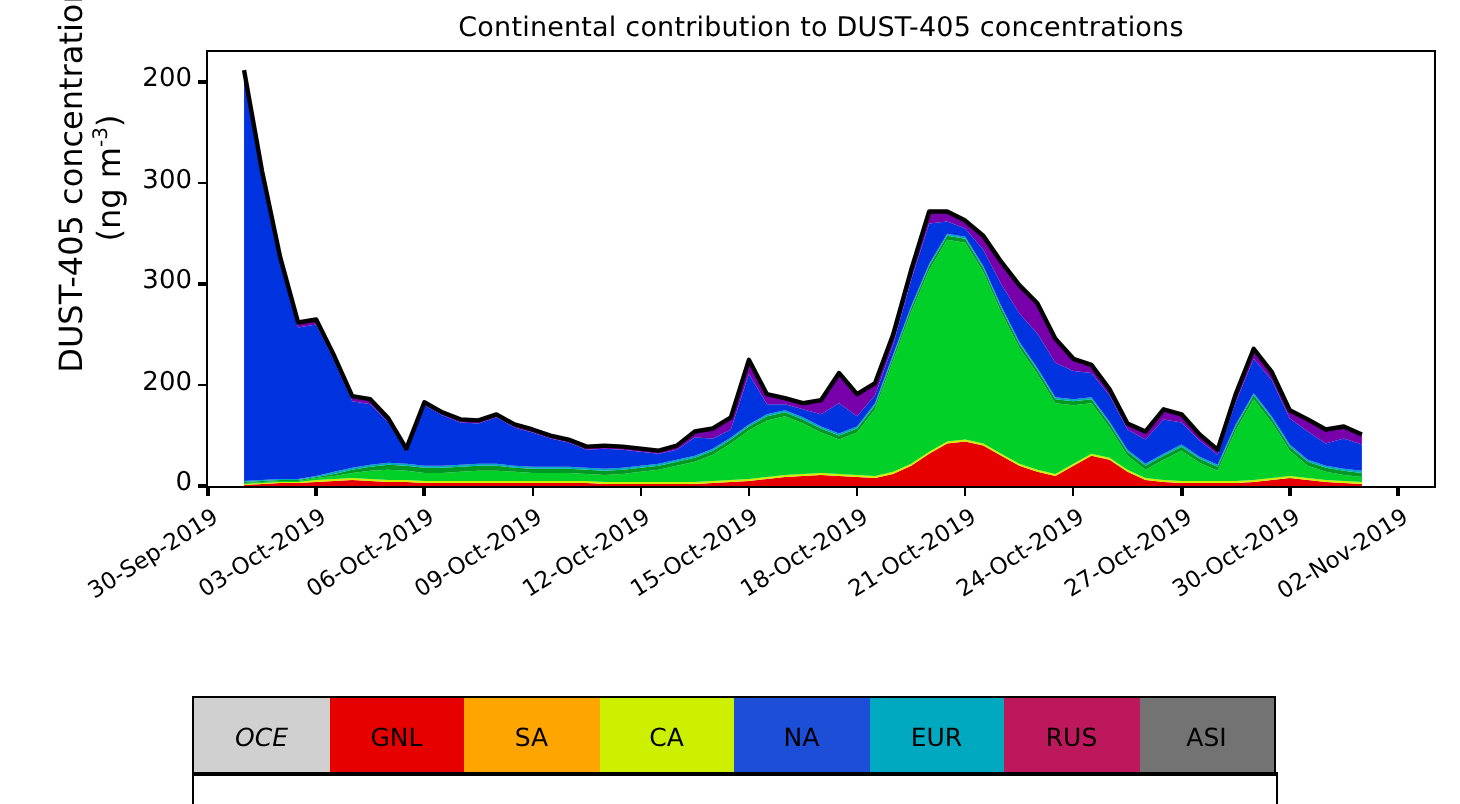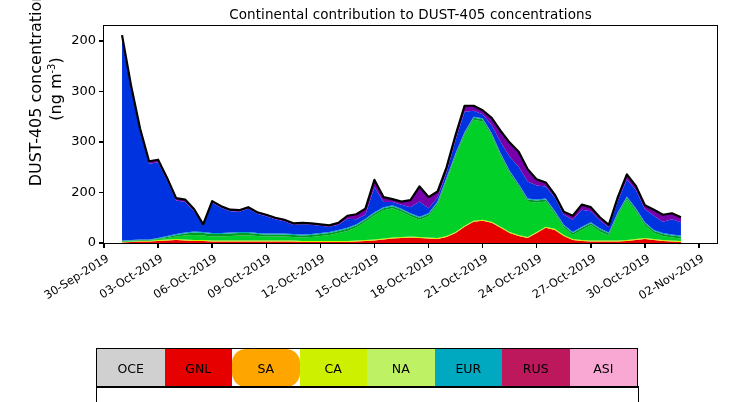--- a/index.html
+++ b/index.html
@@ -205,42 +205,42 @@
         <path d="M 18.03 215.49 L 27.04 214.98 L 36.06 214.48 L 45.07 214.48 L 54.09 212.96 L 63.10 211.95 L 72.12 210.44 L 81.13 209.43 L 90.15 208.93 L 99.16 209.43 L 108.18 210.44 L 117.19 210.44 L 126.21 209.93 L 135.22 209.43 L 144.24 209.43 L 153.25 209.93 L 162.26 210.44 L 171.28 210.44 L 180.29 210.44 L 189.31 210.94 L 198.32 211.45 L 207.34 210.94 L 216.35 209.93 L 225.37 208.93 L 234.38 206.91 L 243.40 204.89 L 252.41 201.36 L 261.43 195.80 L 270.44 189.24 L 279.46 184.20 L 288.47 182.18 L 297.49 185.71 L 306.50 190.25 L 315.51 193.79 L 324.53 190.25 L 333.54 178.65 L 342.56 154.42 L 351.57 130.20 L 360.59 109.00 L 369.60 93.87 L 378.62 95.38 L 387.63 110.01 L 396.65 130.20 L 405.66 147.86 L 414.68 160.98 L 423.69 175.62 L 432.71 176.63 L 441.72 175.62 L 450.74 187.73 L 459.75 201.86 L 468.76 208.93 L 477.78 203.88 L 486.79 199.34 L 495.81 205.39 L 504.82 209.43 L 513.84 189.24 L 522.85 173.60 L 531.87 185.21 L 540.88 199.34 L 549.90 206.91 L 558.91 209.93 L 567.93 211.45 L 576.94 212.46 L 576.94 210.44 L 567.93 209.43 L 558.91 207.92 L 549.90 204.89 L 540.88 197.32 L 531.87 183.19 L 522.85 171.58 L 513.84 187.23 L 504.82 207.41 L 495.81 203.37 L 486.79 197.32 L 477.78 201.86 L 468.76 206.91 L 459.75 199.84 L 450.74 185.71 L 441.72 173.60 L 432.71 174.61 L 423.69 173.60 L 414.68 158.97 L 405.66 145.84 L 396.65 128.18 L 387.63 108.00 L 378.62 93.36 L 369.60 91.85 L 360.59 106.99 L 351.57 128.18 L 342.56 152.40 L 333.54 176.63 L 324.53 188.23 L 315.51 191.77 L 306.50 188.23 L 297.49 183.69 L 288.47 180.16 L 279.46 182.18 L 270.44 187.23 L 261.43 193.79 L 252.41 199.34 L 243.40 202.87 L 234.38 204.89 L 225.37 206.91 L 216.35 207.92 L 207.34 208.93 L 198.32 209.43 L 189.31 208.93 L 180.29 208.42 L 171.28 208.42 L 162.26 208.42 L 153.25 207.92 L 144.24 206.91 L 135.22 206.91 L 126.21 207.41 L 117.19 207.92 L 108.18 207.92 L 99.16 206.91 L 90.15 206.40 L 81.13 207.41 L 72.12 208.93 L 63.10 210.94 L 54.09 212.46 L 45.07 213.97 L 36.06 213.97 L 27.04 214.48 L 18.03 214.98 Z" fill="#009922" stroke="none"></path>
         <path d="M 18.03 214.98 L 27.04 214.48 L 36.06 213.97 L 45.07 213.97 L 54.09 212.46 L 63.10 210.94 L 72.12 208.93 L 81.13 207.41 L 90.15 206.40 L 99.16 206.91 L 108.18 207.92 L 117.19 207.92 L 126.21 207.41 L 135.22 206.91 L 144.24 206.91 L 153.25 207.92 L 162.26 208.42 L 171.28 208.42 L 180.29 208.42 L 189.31 208.93 L 198.32 209.43 L 207.34 208.93 L 216.35 207.92 L 225.37 206.91 L 234.38 204.89 L 243.40 202.87 L 252.41 199.34 L 261.43 193.79 L 270.44 187.23 L 279.46 182.18 L 288.47 180.16 L 297.49 183.69 L 306.50 188.23 L 315.51 191.77 L 324.53 188.23 L 333.54 176.63 L 342.56 152.40 L 351.57 128.18 L 360.59 106.99 L 369.60 91.85 L 378.62 93.36 L 387.63 108.00 L 396.65 128.18 L 405.66 145.84 L 414.68 158.97 L 423.69 173.60 L 432.71 174.61 L 441.72 173.60 L 450.74 185.71 L 459.75 199.84 L 468.76 206.91 L 477.78 201.86 L 486.79 197.32 L 495.81 203.37 L 504.82 207.41 L 513.84 187.23 L 522.85 171.58 L 531.87 183.19 L 540.88 197.32 L 549.90 204.89 L 558.91 207.92 L 567.93 209.43 L 576.94 210.44 L 576.94 209.43 L 567.93 208.42 L 558.91 206.91 L 549.90 203.88 L 540.88 196.31 L 531.87 182.18 L 522.85 170.57 L 513.84 186.22 L 504.82 206.40 L 495.81 202.37 L 486.79 196.31 L 477.78 200.85 L 468.76 205.90 L 459.75 198.83 L 450.74 184.70 L 441.72 172.59 L 432.71 173.60 L 423.69 172.59 L 414.68 157.96 L 405.66 144.83 L 396.65 127.17 L 387.63 106.99 L 378.62 92.35 L 369.60 90.84 L 360.59 105.98 L 351.57 127.17 L 342.56 151.40 L 333.54 175.62 L 324.53 187.23 L 315.51 190.76 L 306.50 187.23 L 297.49 182.68 L 288.47 179.15 L 279.46 181.17 L 270.44 186.22 L 261.43 192.78 L 252.41 198.33 L 243.40 201.86 L 234.38 203.88 L 225.37 205.90 L 216.35 206.91 L 207.34 207.92 L 198.32 208.42 L 189.31 207.92 L 180.29 207.41 L 171.28 207.41 L 162.26 207.41 L 153.25 206.91 L 144.24 205.90 L 135.22 205.90 L 126.21 206.40 L 117.19 206.91 L 108.18 206.91 L 99.16 205.90 L 90.15 205.39 L 81.13 206.40 L 72.12 207.92 L 63.10 209.93 L 54.09 211.95 L 45.07 213.47 L 36.06 213.47 L 27.04 213.97 L 18.03 214.48 Z" fill="#00a9c0" stroke="none"></path>
         <path d="M 18.03 214.48 L 27.04 213.97 L 36.06 213.47 L 45.07 213.47 L 54.09 211.95 L 63.10 209.93 L 72.12 207.92 L 81.13 206.40 L 90.15 205.39 L 99.16 205.90 L 108.18 206.91 L 117.19 206.91 L 126.21 206.40 L 135.22 205.90 L 144.24 205.90 L 153.25 206.91 L 162.26 207.41 L 171.28 207.41 L 180.29 207.41 L 189.31 207.92 L 198.32 208.42 L 207.34 207.92 L 216.35 206.91 L 225.37 205.90 L 234.38 203.88 L 243.40 201.86 L 252.41 198.33 L 261.43 192.78 L 270.44 186.22 L 279.46 181.17 L 288.47 179.15 L 297.49 182.68 L 306.50 187.23 L 315.51 190.76 L 324.53 187.23 L 333.54 175.62 L 342.56 151.40 L 351.57 127.17 L 360.59 105.98 L 369.60 90.84 L 378.62 92.35 L 387.63 106.99 L 396.65 127.17 L 405.66 144.83 L 414.68 157.96 L 423.69 172.59 L 432.71 173.60 L 441.72 172.59 L 450.74 184.70 L 459.75 198.83 L 468.76 205.90 L 477.78 200.85 L 486.79 196.31 L 495.81 202.37 L 504.82 206.40 L 513.84 186.22 L 522.85 170.57 L 531.87 182.18 L 540.88 196.31 L 549.90 203.88 L 558.91 206.91 L 567.93 208.42 L 576.94 209.43 L 576.94 196.31 L 567.93 193.28 L 558.91 195.80 L 549.90 189.75 L 540.88 183.19 L 531.87 164.01 L 522.85 153.41 L 513.84 175.11 L 504.82 201.36 L 495.81 194.29 L 486.79 185.21 L 477.78 183.69 L 468.76 193.79 L 459.75 188.74 L 450.74 171.58 L 441.72 160.48 L 432.71 159.47 L 423.69 155.43 L 414.68 140.80 L 405.66 130.70 L 396.65 116.07 L 387.63 98.91 L 378.62 88.31 L 369.60 84.78 L 360.59 85.79 L 351.57 114.05 L 342.56 146.35 L 333.54 171.58 L 324.53 182.18 L 315.51 175.62 L 306.50 181.17 L 297.49 178.65 L 288.47 176.12 L 279.46 176.12 L 270.44 160.98 L 261.43 188.74 L 252.41 193.28 L 243.40 192.78 L 234.38 198.83 L 225.37 200.85 L 216.35 199.84 L 207.34 198.83 L 198.32 198.33 L 189.31 198.83 L 180.29 195.30 L 171.28 193.28 L 162.26 190.25 L 153.25 187.73 L 144.24 182.68 L 135.22 185.71 L 126.21 185.21 L 117.19 181.67 L 108.18 176.63 L 99.16 199.84 L 90.15 185.21 L 81.13 176.12 L 72.12 174.61 L 63.10 154.42 L 54.09 136.26 L 45.07 137.77 L 36.06 104.97 L 27.04 62.58 L 18.03 12.62 Z" fill="#0033e0" stroke="none"></path>
         <path d="M 18.03 12.62 L 27.04 62.58 L 36.06 104.97 L 45.07 137.77 L 54.09 136.26 L 63.10 154.42 L 72.12 174.61 L 81.13 176.12 L 90.15 185.21 L 99.16 199.84 L 108.18 176.63 L 117.19 181.67 L 126.21 185.21 L 135.22 185.71 L 144.24 182.68 L 153.25 187.73 L 162.26 190.25 L 171.28 193.28 L 180.29 195.30 L 189.31 198.83 L 198.32 198.33 L 207.34 198.83 L 216.35 199.84 L 225.37 200.85 L 234.38 198.83 L 243.40 192.78 L 252.41 193.28 L 261.43 188.74 L 270.44 160.98 L 279.46 176.12 L 288.47 176.12 L 297.49 178.65 L 306.50 181.17 L 315.51 175.62 L 324.53 182.18 L 333.54 171.58 L 342.56 146.35 L 351.57 114.05 L 360.59 85.79 L 369.60 84.78 L 378.62 88.31 L 387.63 98.91 L 396.65 116.07 L 405.66 130.70 L 414.68 140.80 L 423.69 155.43 L 432.71 159.47 L 441.72 160.48 L 450.74 171.58 L 459.75 188.74 L 468.76 193.79 L 477.78 183.69 L 486.79 185.21 L 495.81 194.29 L 504.82 201.36 L 513.84 175.11 L 522.85 153.41 L 531.87 164.01 L 540.88 183.19 L 549.90 189.75 L 558.91 195.80 L 567.93 193.28 L 576.94 196.31 L 576.94 191.26 L 567.93 187.23 L 558.91 188.74 L 549.90 183.69 L 540.88 179.15 L 531.87 159.97 L 522.85 148.37 L 513.84 171.08 L 504.82 198.83 L 495.81 191.26 L 486.79 181.17 L 477.78 178.65 L 468.76 189.75 L 459.75 185.71 L 450.74 168.55 L 441.72 156.44 L 432.71 153.41 L 423.69 143.32 L 414.68 125.66 L 405.66 116.57 L 396.65 104.97 L 387.63 91.85 L 378.62 84.28 L 369.60 79.73 L 360.59 79.73 L 351.57 109.00 L 342.56 141.30 L 333.54 165.53 L 324.53 171.08 L 315.51 160.48 L 306.50 174.10 L 297.49 175.62 L 288.47 173.10 L 279.46 171.08 L 270.44 153.92 L 261.43 182.68 L 252.41 188.23 L 243.40 189.75 L 234.38 196.81 L 225.37 199.34 L 216.35 198.33 L 207.34 197.32 L 198.32 196.81 L 189.31 197.32 L 180.29 193.79 L 171.28 191.77 L 162.26 188.74 L 153.25 186.22 L 144.24 181.17 L 135.22 184.20 L 126.21 183.69 L 117.19 180.16 L 108.18 175.11 L 99.16 198.33 L 90.15 183.19 L 81.13 173.60 L 72.12 172.09 L 63.10 151.90 L 54.09 133.73 L 45.07 135.25 L 36.06 102.44 L 27.04 59.55 L 18.03 9.08 Z" fill="#7700aa" stroke="none"></path>
         <path d="M 18.03 9.08 L 27.04 59.55 L 36.06 102.44 L 45.07 135.25 L 54.09 133.73 L 63.10 151.90 L 72.12 172.09 L 81.13 173.60 L 90.15 183.19 L 99.16 198.33 L 108.18 175.11 L 117.19 180.16 L 126.21 183.69 L 135.22 184.20 L 144.24 181.17 L 153.25 186.22 L 162.26 188.74 L 171.28 191.77 L 180.29 193.79 L 189.31 197.32 L 198.32 196.81 L 207.34 197.32 L 216.35 198.33 L 225.37 199.34 L 234.38 196.81 L 243.40 189.75 L 252.41 188.23 L 261.43 182.68 L 270.44 153.92 L 279.46 171.08 L 288.47 173.10 L 297.49 175.62 L 306.50 174.10 L 315.51 160.48 L 324.53 171.08 L 333.54 165.53 L 342.56 141.30 L 351.57 109.00 L 360.59 79.73 L 369.60 79.73 L 378.62 84.28 L 387.63 91.85 L 396.65 104.97 L 405.66 116.57 L 414.68 125.66 L 423.69 143.32 L 432.71 153.41 L 441.72 156.44 L 450.74 168.55 L 459.75 185.71 L 468.76 189.75 L 477.78 178.65 L 486.79 181.17 L 495.81 191.26 L 504.82 198.83 L 513.84 171.08 L 522.85 148.37 L 531.87 159.97 L 540.88 179.15 L 549.90 183.69 L 558.91 188.74 L 567.93 187.23 L 576.94 191.26 L 576.94 191.26 L 567.93 187.23 L 558.91 188.74 L 549.90 183.69 L 540.88 179.15 L 531.87 159.97 L 522.85 148.37 L 513.84 171.08 L 504.82 198.83 L 495.81 191.26 L 486.79 181.17 L 477.78 178.65 L 468.76 189.75 L 459.75 185.71 L 450.74 168.55 L 441.72 156.44 L 432.71 153.41 L 423.69 143.32 L 414.68 125.66 L 405.66 116.57 L 396.65 104.97 L 387.63 91.85 L 378.62 84.28 L 369.60 79.73 L 360.59 79.73 L 351.57 109.00 L 342.56 141.30 L 333.54 165.53 L 324.53 171.08 L 315.51 160.48 L 306.50 174.10 L 297.49 175.62 L 288.47 173.10 L 279.46 171.08 L 270.44 153.92 L 261.43 182.68 L 252.41 188.23 L 243.40 189.75 L 234.38 196.81 L 225.37 199.34 L 216.35 198.33 L 207.34 197.32 L 198.32 196.81 L 189.31 197.32 L 180.29 193.79 L 171.28 191.77 L 162.26 188.74 L 153.25 186.22 L 144.24 181.17 L 135.22 184.20 L 126.21 183.69 L 117.19 180.16 L 108.18 175.11 L 99.16 198.33 L 90.15 183.19 L 81.13 173.60 L 72.12 172.09 L 63.10 151.90 L 54.09 133.73 L 45.07 135.25 L 36.06 102.44 L 27.04 59.55 L 18.03 9.08 Z" fill="#000000" stroke="none"></path>
         <path d="M 18.03 9.08 L 27.04 59.55 L 36.06 102.44 L 45.07 135.25 L 54.09 133.73 L 63.10 151.90 L 72.12 172.09 L 81.13 173.60 L 90.15 183.19 L 99.16 198.33 L 108.18 175.11 L 117.19 180.16 L 126.21 183.69 L 135.22 184.20 L 144.24 181.17 L 153.25 186.22 L 162.26 188.74 L 171.28 191.77 L 180.29 193.79 L 189.31 197.32 L 198.32 196.81 L 207.34 197.32 L 216.35 198.33 L 225.37 199.34 L 234.38 196.81 L 243.40 189.75 L 252.41 188.23 L 261.43 182.68 L 270.44 153.92 L 279.46 171.08 L 288.47 173.10 L 297.49 175.62 L 306.50 174.10 L 315.51 160.48 L 324.53 171.08 L 333.54 165.53 L 342.56 141.30 L 351.57 109.00 L 360.59 79.73 L 369.60 79.73 L 378.62 84.28 L 387.63 91.85 L 396.65 104.97 L 405.66 116.57 L 414.68 125.66 L 423.69 143.32 L 432.71 153.41 L 441.72 156.44 L 450.74 168.55 L 459.75 185.71 L 468.76 189.75 L 477.78 178.65 L 486.79 181.17 L 495.81 191.26 L 504.82 198.83 L 513.84 171.08 L 522.85 148.37 L 531.87 159.97 L 540.88 179.15 L 549.90 183.69 L 558.91 188.74 L 567.93 187.23 L 576.94 191.26" fill="none" stroke="#000" stroke-width="2.2" stroke-linejoin="round"></path>
       </svg>
   </div>
 
   <div id="legend">
-      <div class="legend-cell" style="background: rgb(208, 208, 208);">
+      <div class="legend-cell" style="background: rgb(208, 208, 208); font-style: italic;">
         <span>OCE</span>
       </div>
       <div class="legend-cell" style="background: rgb(230, 0, 0);">
         <span>GNL</span>
       </div>
-      <div class="legend-cell" style="background: rgb(255, 165, 0); border-radius: 14px;">
+      <div class="legend-cell" style="background: rgb(255, 165, 0);">
         <span>SA</span>
       </div>
       <div class="legend-cell" style="background: rgb(204, 240, 0); justify-content: center;">
         <span>CA</span>
       </div>
-      <div class="legend-cell" style="background: #bef264;">
+      <div class="legend-cell" style="background: #1d4ed8;">
         <span>NA</span>
       </div>
       <div class="legend-cell" style="background: rgb(0, 169, 192);">
         <span>EUR</span>
       </div>
       <div class="legend-cell" style="background: #be185d;">
         <span>RUS</span>
       </div>
-      <div class="legend-cell" style="background: #f9a8d4; text-align: right;">
+      <div class="legend-cell" style="background: #737373; text-align: right;">
         <span>ASI</span>
       </div>
     </div>
 
   <div id="bottom-axis">
     <div class="baxis-line"></div>
     <div class="bside" style="left:0"></div>
     <div class="bside" style="left:541.7px"></div>
   </div>
 

